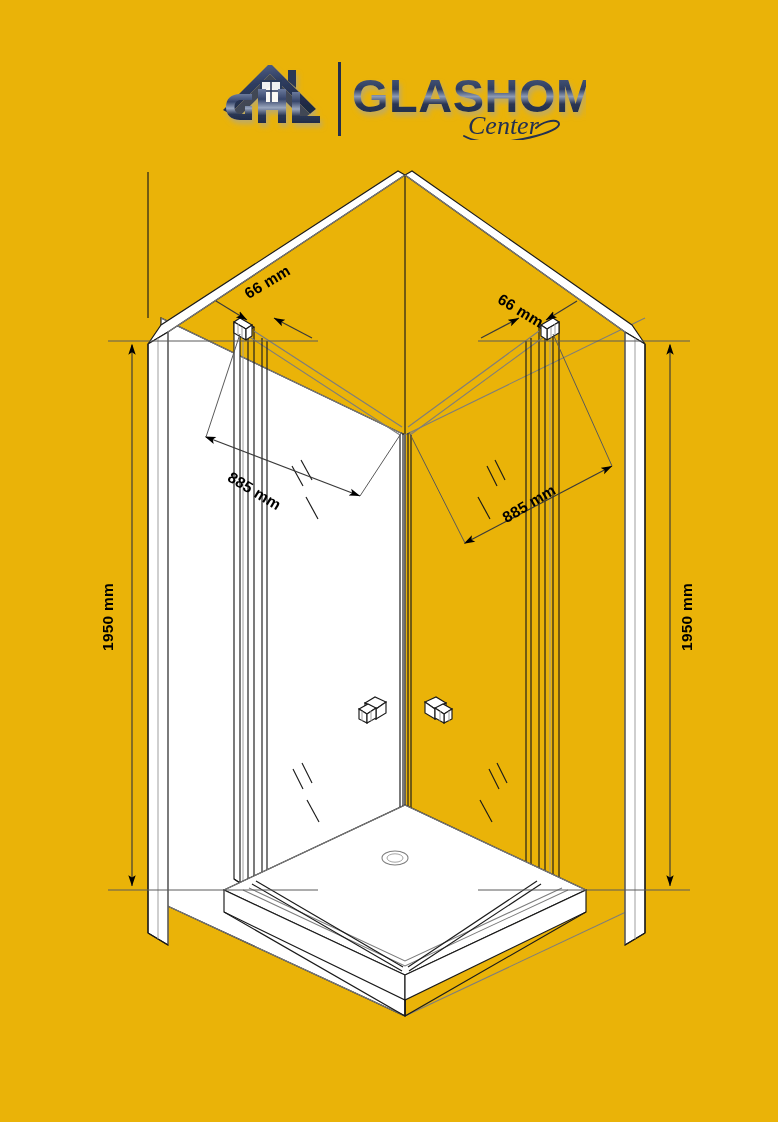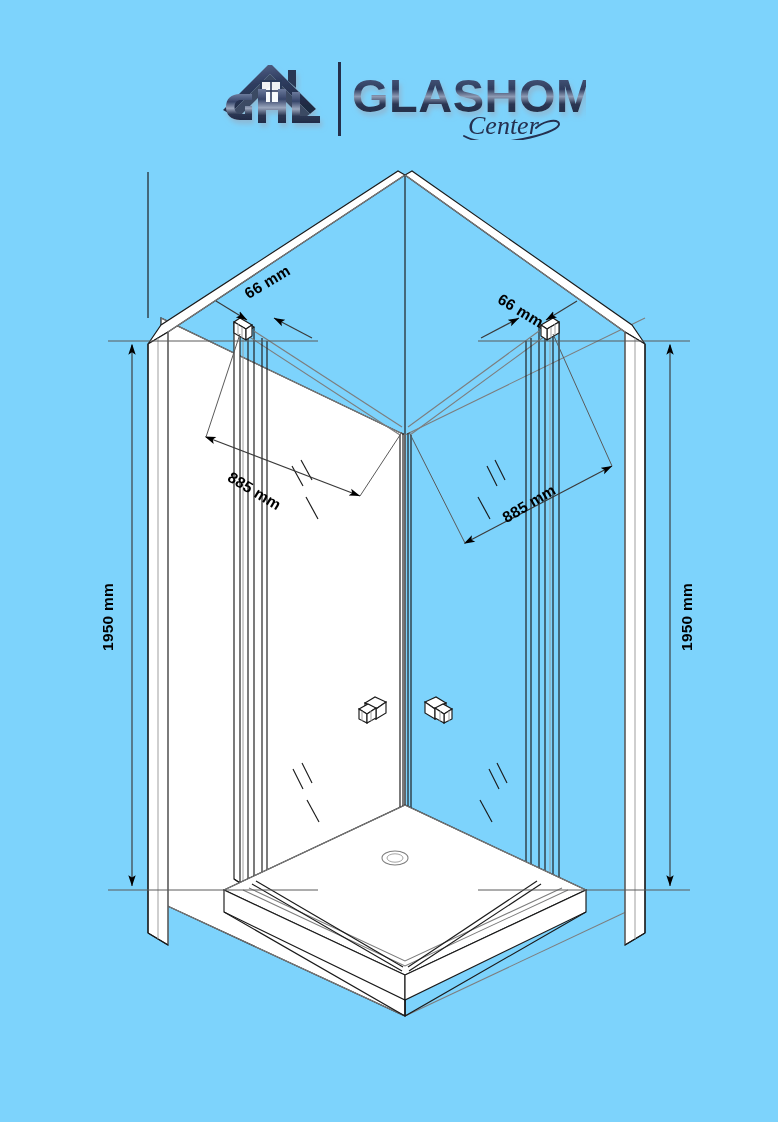--- a/index.html
+++ b/index.html
@@ -8,21 +8,21 @@
     padding: 0;
     background: #ffffff;
   }
   body {
     font-family: "Liberation Sans", sans-serif;
   }
   #page {
     position: relative;
     width: 778px;
     height: 1122px;
-    background: #7dd3fc;
+    background: #eab308;
     overflow: hidden;
   }
 
   
   #logo-block {
     position: absolute;
     left: 206px;
     top: 48px;
     width: 380px;
     height: 92px;

